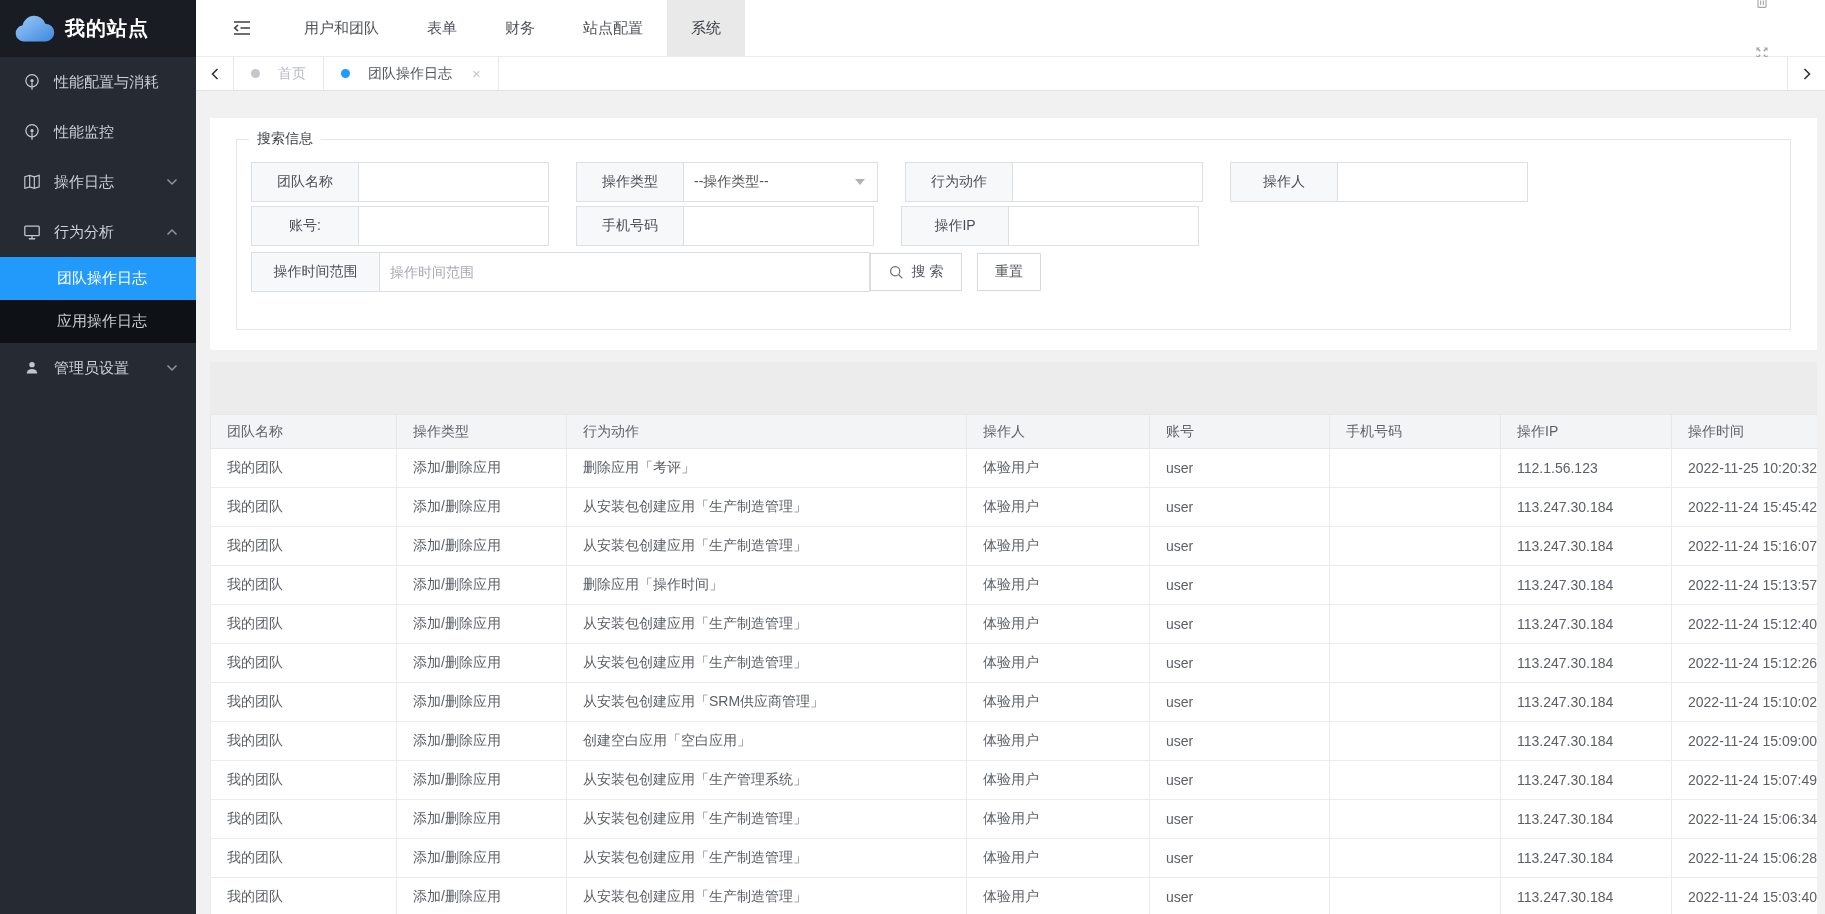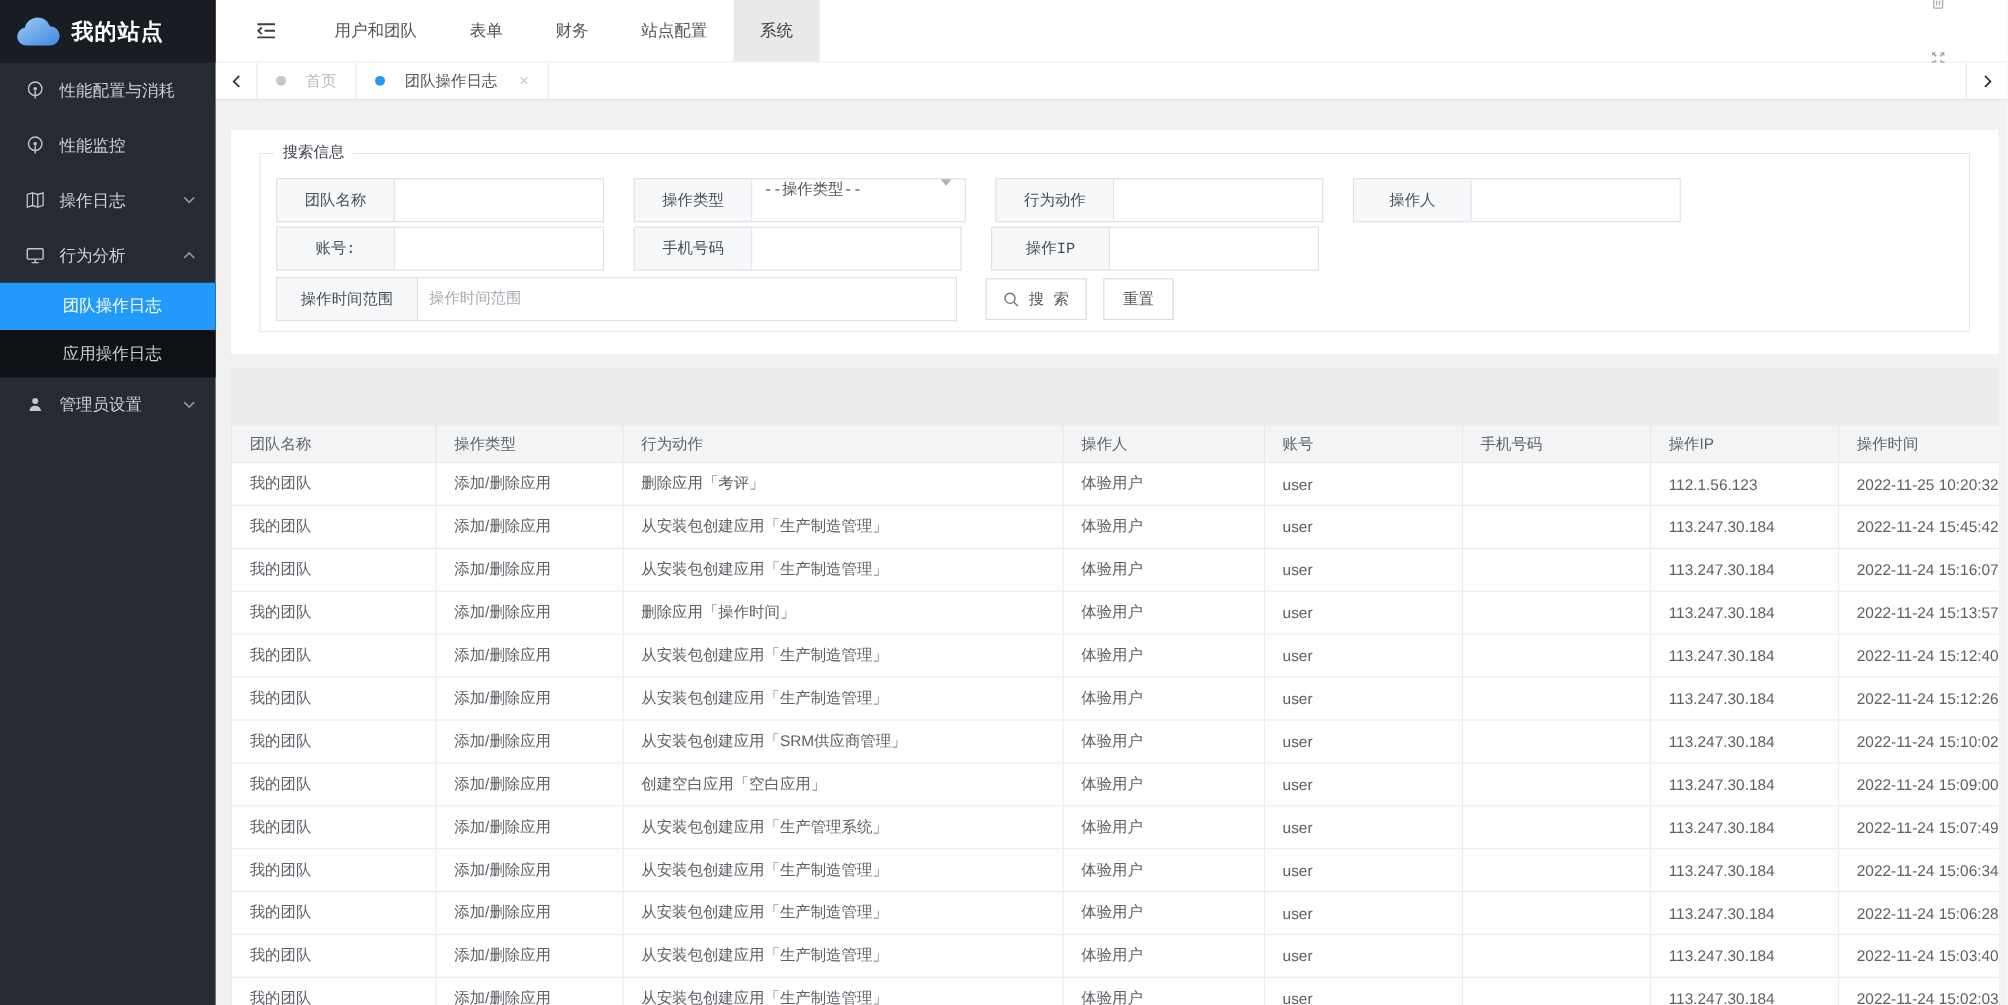--- a/index.html
+++ b/index.html
@@ -39,33 +39,33 @@
   .tab.active .dot{background:#219afc;}
   .tab-label{color:#b9bdc4;}
   .tab.active .tab-label{color:#515archive66;}
   .tab.active .tab-label{color:#51565c;}
   .tab-close{color:#c3c7cd;font-size:15px;margin-left:2px;cursor:pointer;}
 
   
   .content{position:absolute;left:196px;top:92px;right:0;bottom:0;background:#f1f1f1;padding:26px 8px 0 14px;overflow:hidden;}
 
   .search-panel{background:#fff;padding:12px 26px 20px;}
-  fieldset{border:1px solid #e4e6e9;padding:14px 0 5px 0;margin:0;font-family:Liberation Mono, monospace;}
+  fieldset{border:1px solid #e4e6e9;padding:14px 0 33px 0;margin:0;}
   legend{font-size:14px;color:#40454c;margin-left:12px;padding:0 8px;}
   .f-row{display:flex;margin:0 0 4px 14px;align-items:center;}
   .field{display:flex;height:40px;margin-right:27px;}
   .f-label{width:108px;background:#f7f8fa;border:1px solid #dcdfe4;display:flex;align-items:center;justify-content:center;font-size:14px;color:#4a4f55;}
   .f-label.wide{width:129px;}
   .f-input{width:190px;border:1px solid #dcdfe4;border-left:none;background:#fff;font-size:14px;color:#333;padding:0 10px;outline:none;font-family:inherit;}
   .f-input.daterange{width:490px;}
   .f-input::placeholder{color:#a8abb2;}
-  .f-select{width:194px;border:1px solid #dcdfe4;border-left:none;background:#fff;display:flex;font-size:14px;color:#555;padding:0 10px;position:relative;cursor:pointer;}
+  .f-select{width:194px;border:1px solid #dcdfe4;border-left:none;background:#fff;display:flex;align-items:center;font-size:14px;color:#555;padding:0 10px;position:relative;cursor:pointer;}
   .sel-caret{position:absolute;right:12px;width:0;height:0;border-left:5px solid transparent;border-right:5px solid transparent;border-top:6px solid #b0b3b8;}
   .btn{height:38px;border:1px solid #d6d9dd;background:#fff;color:#55595f;font-size:14px;display:inline-flex;align-items:center;justify-content:center;cursor:pointer;font-family:inherit;}
-  .btn-search{width:92px;margin-left:26px;gap:8px;}
+  .btn-search{width:92px;gap:8px;}
   .btn-reset{width:64px;margin-left:15px;}
 
   .table-panel{background:#ececec;margin-top:12px;height:595px;padding-top:52px;overflow:hidden;}
   table{width:100%;border-collapse:collapse;background:#fff;table-layout:fixed;}
   th{height:34px;text-align:left;padding:0 8px 0 16px;font-weight:normal;font-size:14px;color:#5f6368;background:#f3f4f6;border:1px solid #e7e7e7;}
   td{height:39px;padding:0 8px 0 16px;font-size:14px;color:#5c6066;border:1px solid #ebebeb;background:#fff;white-space:nowrap;overflow:hidden;}
 </style>
 </head>
 <body>
 

